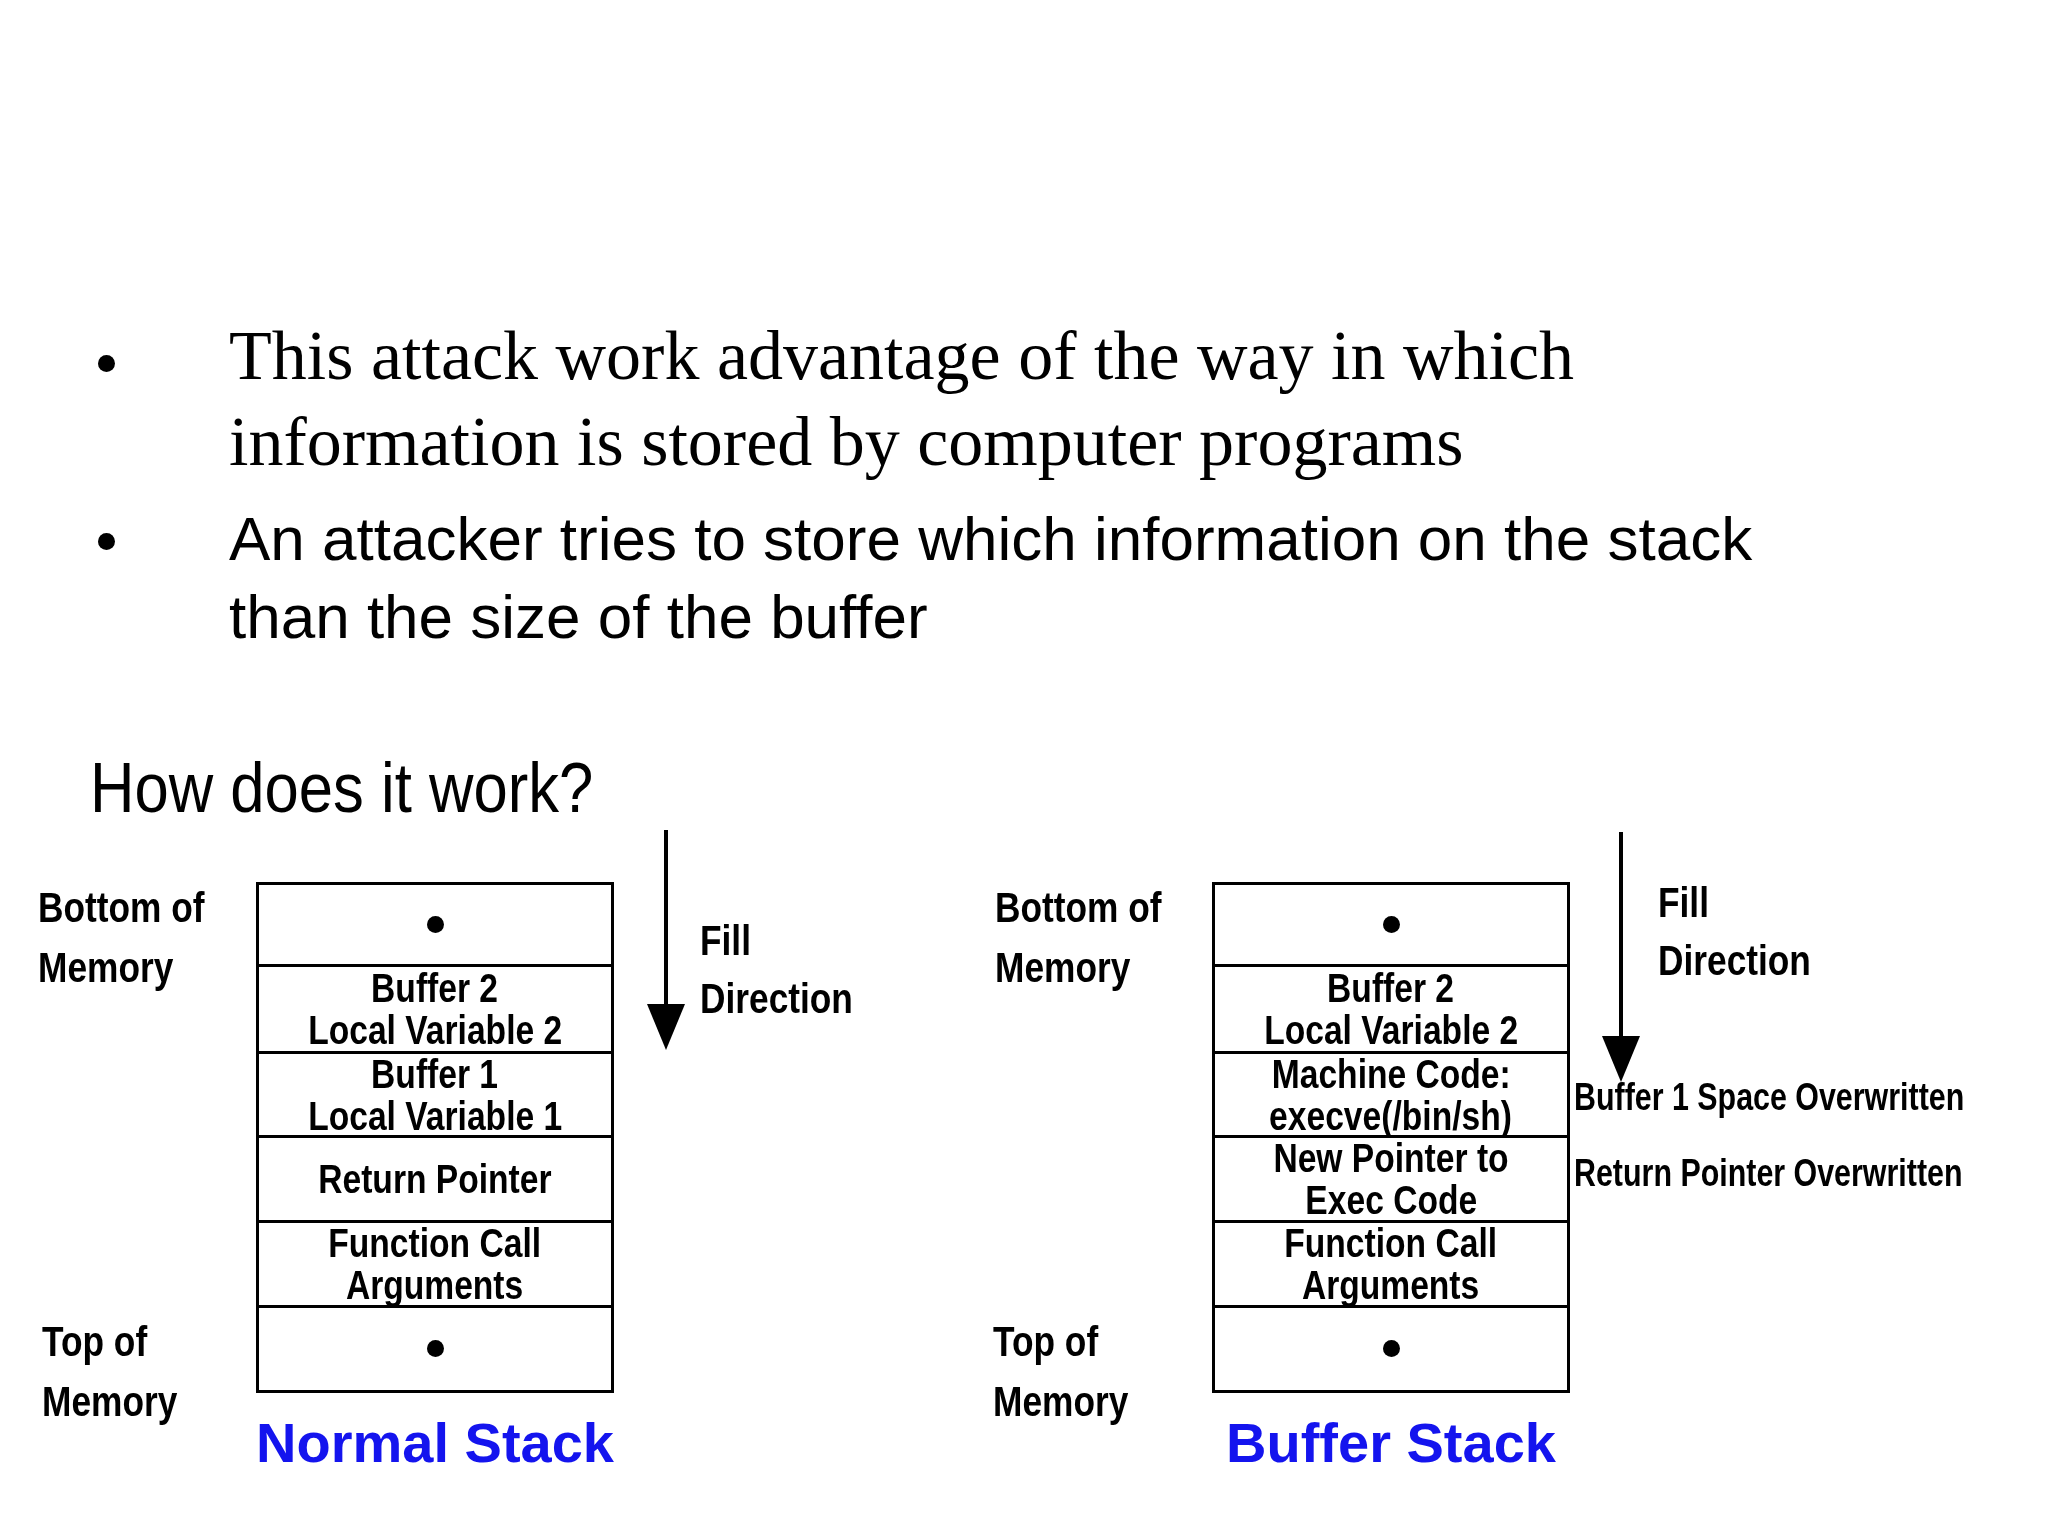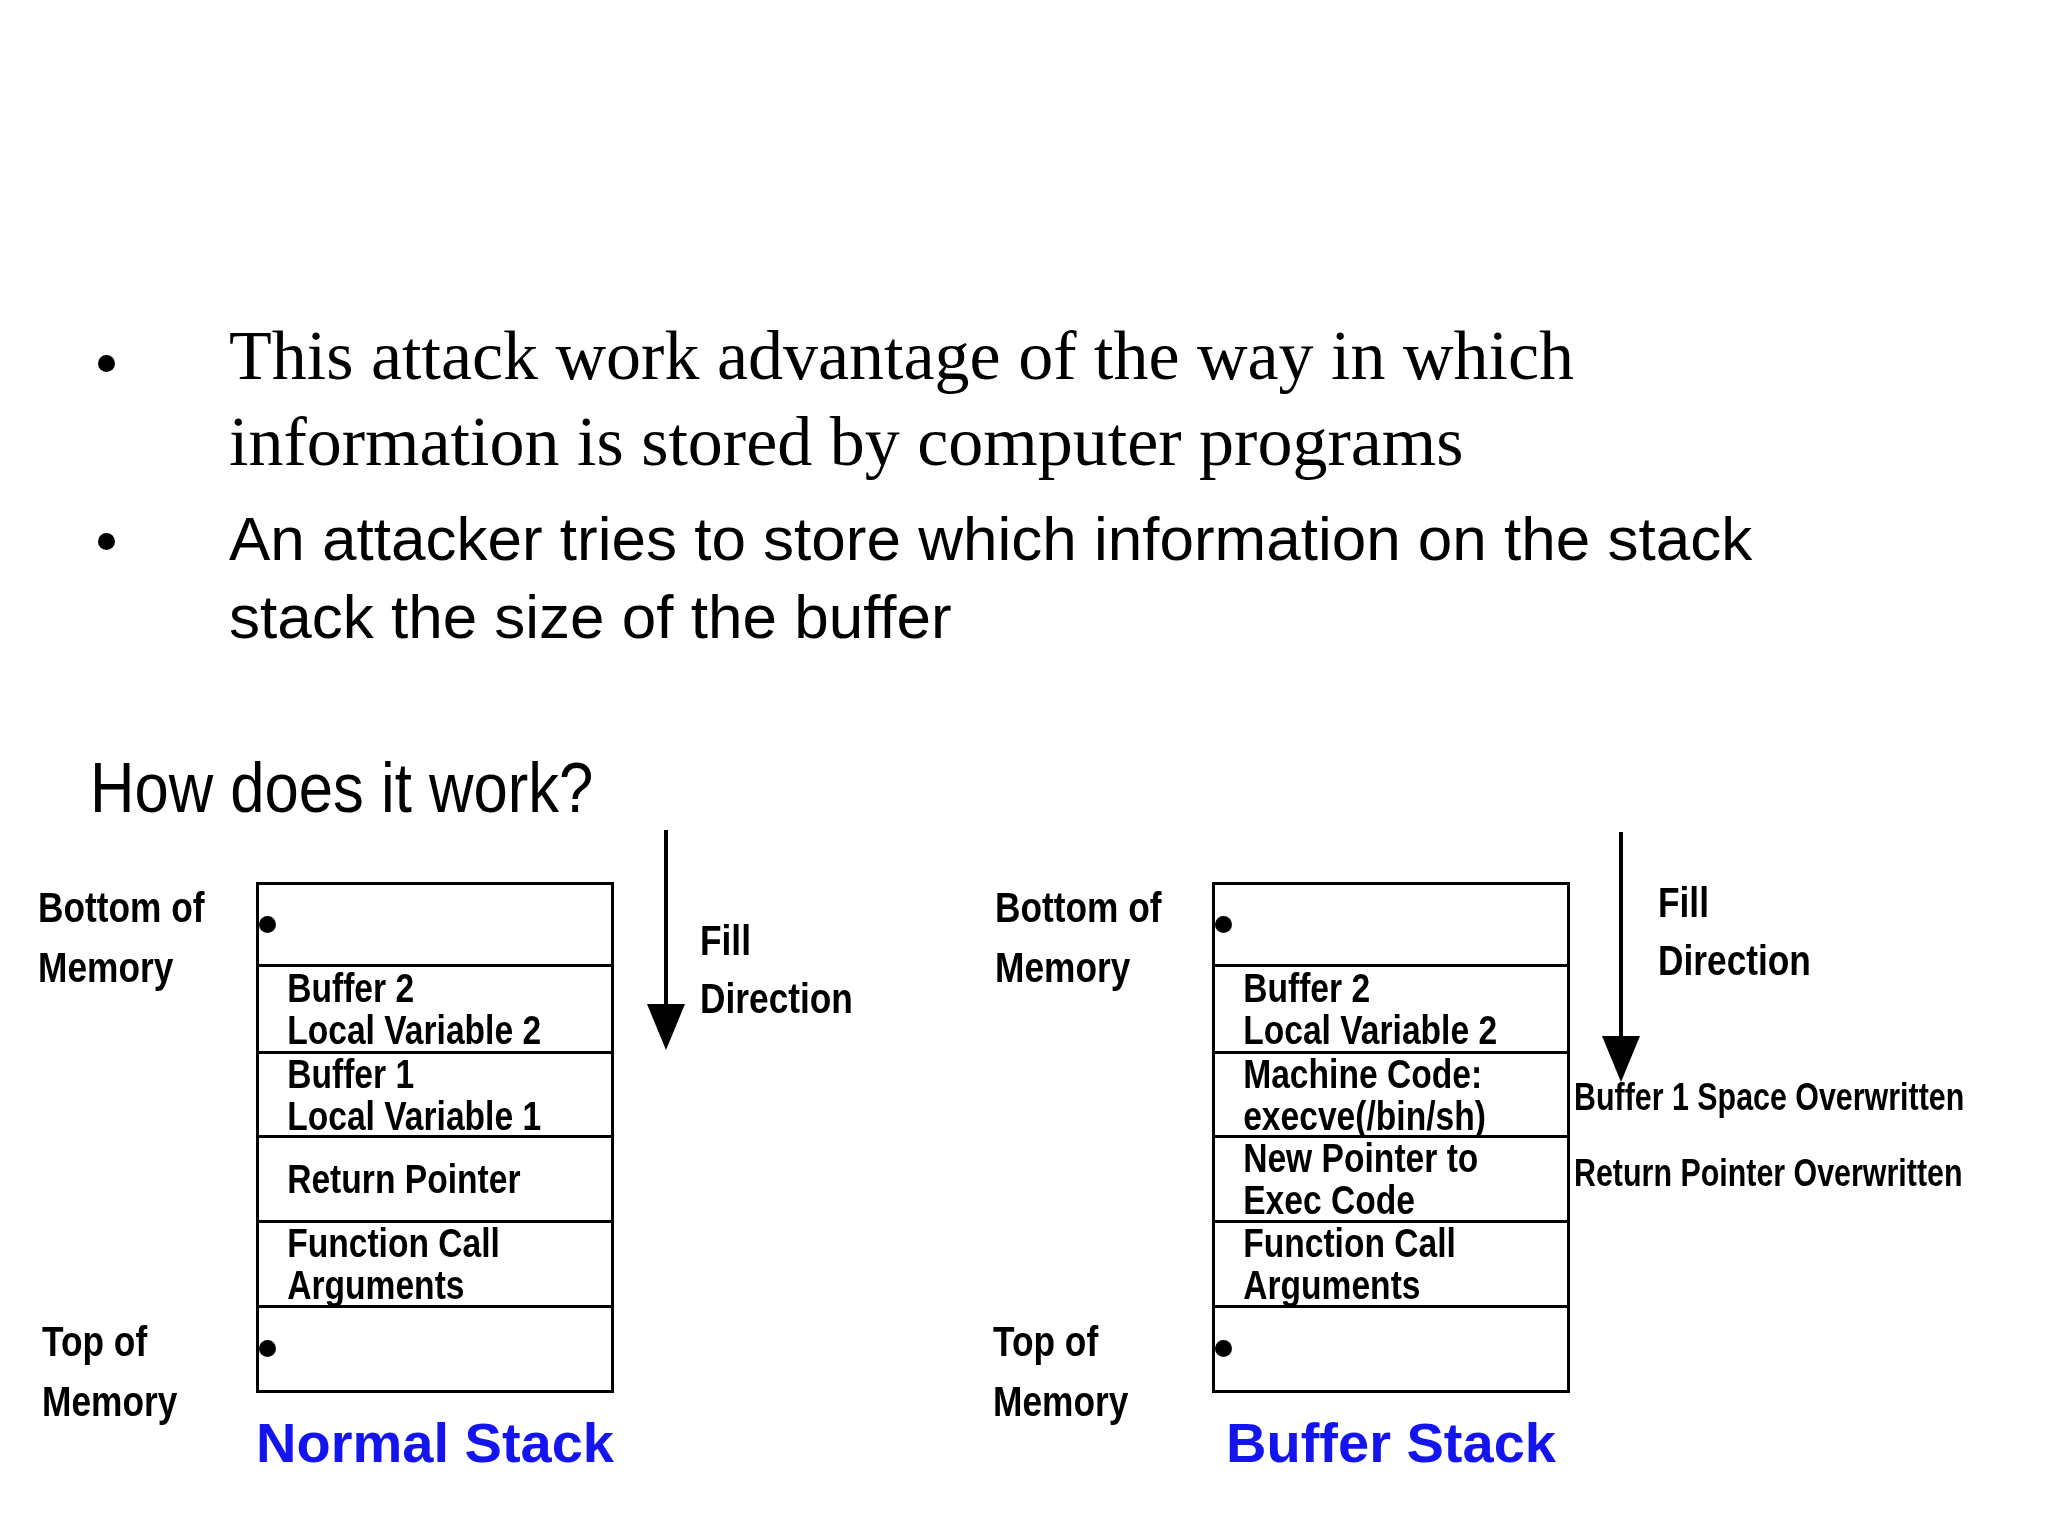--- a/index.html
+++ b/index.html
@@ -35,21 +35,21 @@
   .mem-label.lt{left:42px;top:1312px;}
   .mem-label.rb{left:995px;top:878px;}
   .mem-label.rt{left:993px;top:1312px;}
   .stack-box{
     position:absolute;width:358px;height:511px;border:3px solid #000;
     box-sizing:border-box;background:#fff;top:882px;
   }
   .stack-box.left{left:256px;}
   .stack-box.right{left:1212px;}
   .row{
-    display:flex;flex-direction:column;justify-content:center;
+    display:flex;flex-direction:column;align-items:center;justify-content:center;
     box-sizing:border-box;width:100%;
   }
   .row + .row{border-top:3px solid #000;}
   .rh1{height:79px}.rh2{height:87px}.rh3{height:84px}.rh4{height:85px}.rh5{height:85px}.rh6{height:83px}
   .row-line{font-size:40px;font-weight:bold;line-height:42px;transform:scaleX(.84);white-space:nowrap;}
   .mdot{width:17px;height:17px;border-radius:50%;background:#000;}
   .caption{
     position:absolute;top:1410px;font-size:56px;font-weight:bold;text-align:center;
     color:var(--caption-blue);white-space:nowrap;
   }
@@ -86,21 +86,21 @@
 
   <span class="bullet-dot b1"></span>
   <div class="bullet-text serif">
     <div>This attack work advantage of the way in which</div>
     <div>information is stored by computer programs</div>
   </div>
 
   <span class="bullet-dot b2"></span>
   <div class="bullet-text sans">
     <div>An attacker tries to store which information on the stack</div>
-    <div>stack the size of the buffer</div>
+    <div>than the size of the buffer</div>
   </div>
 
   <div class="question">How does it work?</div>
 
   <div class="mem-label lb">
     <div>Bottom of</div>
     <div>Memory</div>
   </div>
 
   <div class="stack-box left">

